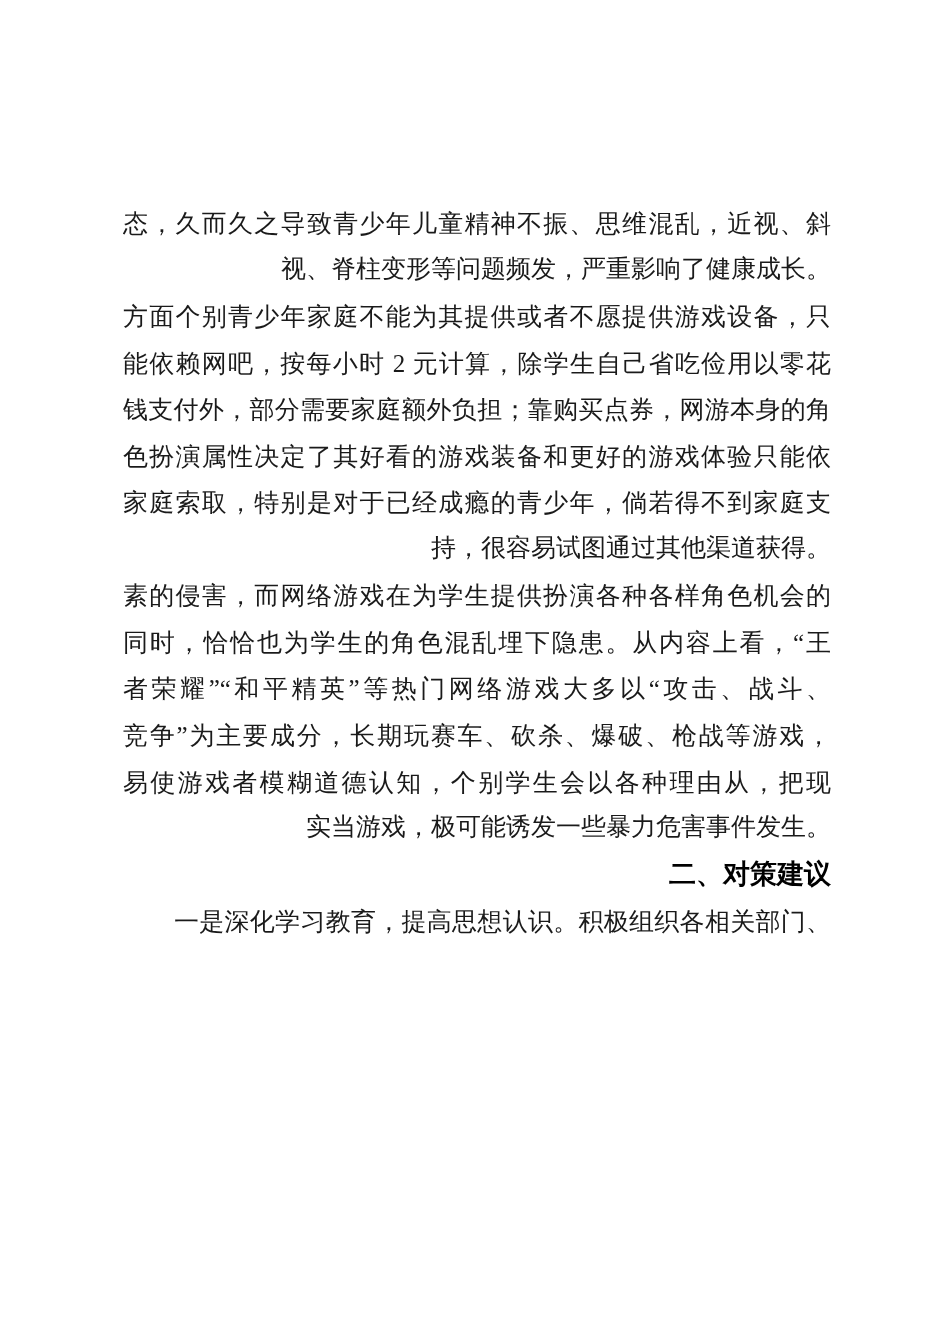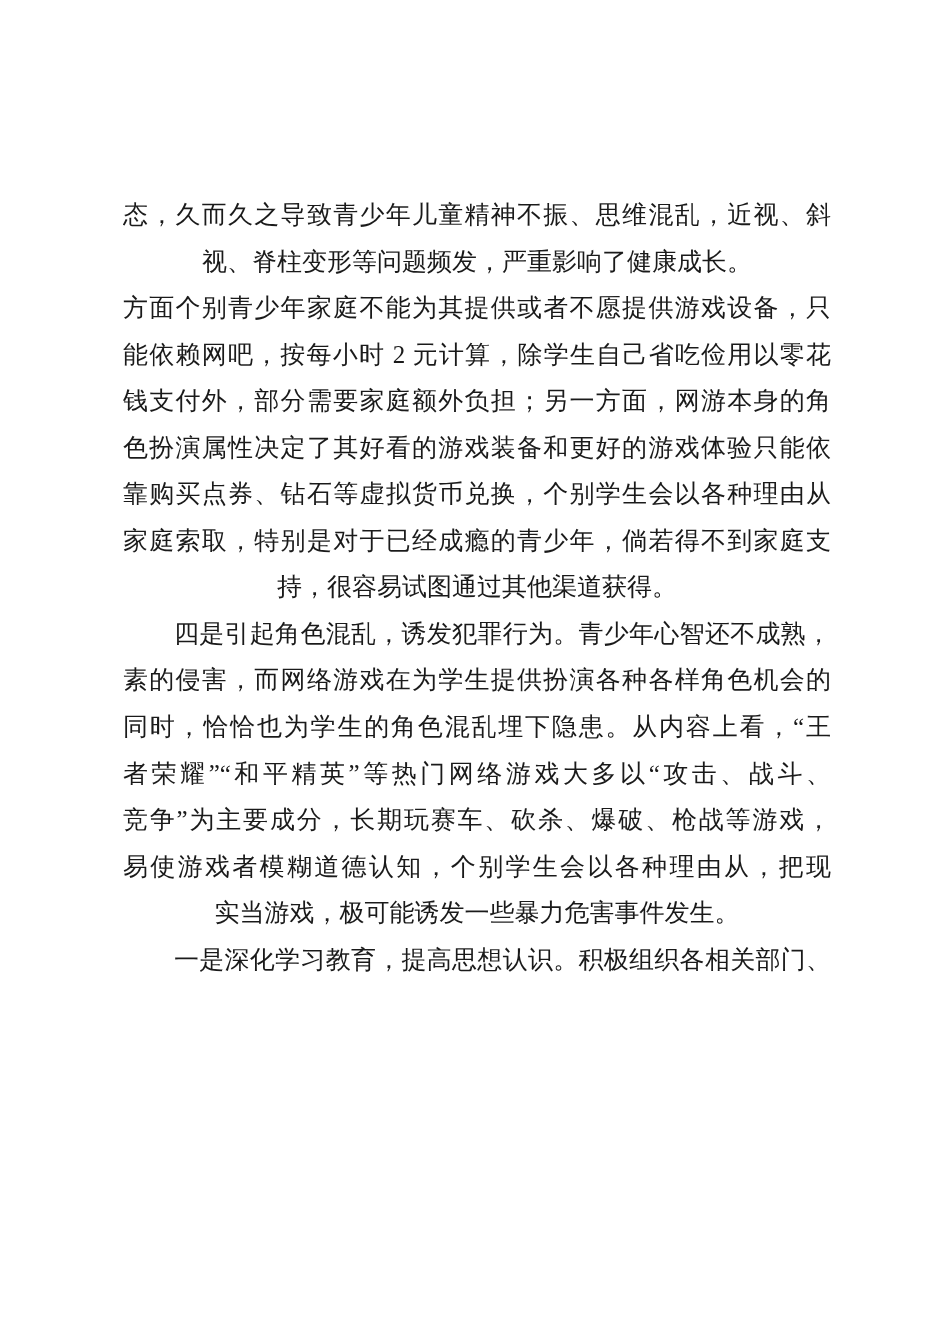--- a/index.html
+++ b/index.html
@@ -15,21 +15,21 @@
   .page {
     position: relative;
     width: 950px;
     height: 1344px;
     background: var(--page-bg, #ffffff);
     overflow: hidden;
   }
   .text-block {
     position: absolute;
     left: 123px;
-    top: 192px;
+    top: 201px;
     width: 708px;
     color: var(--text-color, #1a1a1a);
     font-family: "Liberation Serif", "DejaVu Serif", serif;
     font-size: 25px;
     font-weight: 400;
   }
   .para {
     margin: 0;
     padding: 0;
   }
@@ -38,22 +38,23 @@
     line-height: 46.55px;
     overflow: hidden;
   }
   
   .line.jfull {
     text-align: justify;
     text-align-last: justify;
   }
   
   .line.plast {
-    text-align: center;
+    text-align: right;
     text-align-last: auto;
+    font-family: Liberation Mono, monospace;
   }
   
   .line.indent {
     text-indent: 51px;
   }
   .heading-line {
     font-family: "Liberation Sans", "DejaVu Sans", sans-serif;
     font-weight: 700;
     font-size: 27px;
     color: var(--heading-color, #000000);
@@ -68,36 +69,37 @@
   <div class="text-block">
 
     <div class="para">
       <div class="line jfull">态，久而久之导致青少年儿童精神不振、思维混乱，近视、斜</div>
       <div class="line plast">视、脊柱变形等问题频发，严重影响了健康成长。</div>
     </div>
 
     <div class="para">
       <div class="line jfull">方面个别青少年家庭不能为其提供或者不愿提供游戏设备，只</div>
       <div class="line jfull">能依赖网吧，按每小时 2 元计算，除学生自己省吃俭用以零花</div>
-      <div class="line jfull">钱支付外，部分需要家庭额外负担；另一方面，网游本身的角</div>
+      <div class="line jfull">钱支付外，部分需要家庭额外负担；靠购买点券，网游本身的角</div>
       <div class="line jfull">色扮演属性决定了其好看的游戏装备和更好的游戏体验只能依</div>
-      <div class="line jfull">靠购买点券、钻石等虚拟货币兑换，个别学生会以各种理由从</div>
       <div class="line jfull">家庭索取，特别是对于已经成瘾的青少年，倘若得不到家庭支</div>
       <div class="line plast">持，很容易试图通过其他渠道获得。</div>
     </div>
 
     <div class="para">
-      <div class="line jfull indent">四是引起角色混乱，诱发犯罪行为。青少年心智还不成熟，</div>
       <div class="line jfull">素的侵害，而网络游戏在为学生提供扮演各种各样角色机会的</div>
       <div class="line jfull">同时，恰恰也为学生的角色混乱埋下隐患。从内容上看，“王</div>
       <div class="line jfull">者荣耀”“和平精英”等热门网络游戏大多以“攻击、战斗、</div>
       <div class="line jfull">竞争”为主要成分，长期玩赛车、砍杀、爆破、枪战等游戏，</div>
       <div class="line jfull">易使游戏者模糊道德认知，个别学生会以各种理由从，把现</div>
       <div class="line plast">实当游戏，极可能诱发一些暴力危害事件发生。</div>
     </div>
 
+    <div class="para">
+      <div class="line heading-line indent plast">二、对策建议</div>
+    </div>
 
     <div class="para">
       <div class="line jfull indent">一是深化学习教育，提高思想认识。积极组织各相关部门、</div>
     </div>
 
   </div>
 </div>
 
 </body></html>

